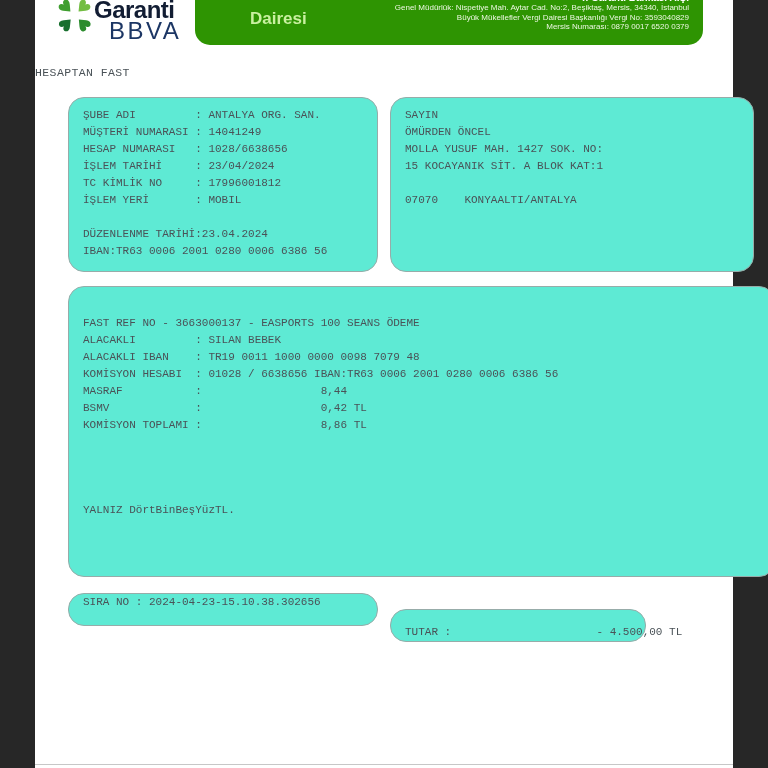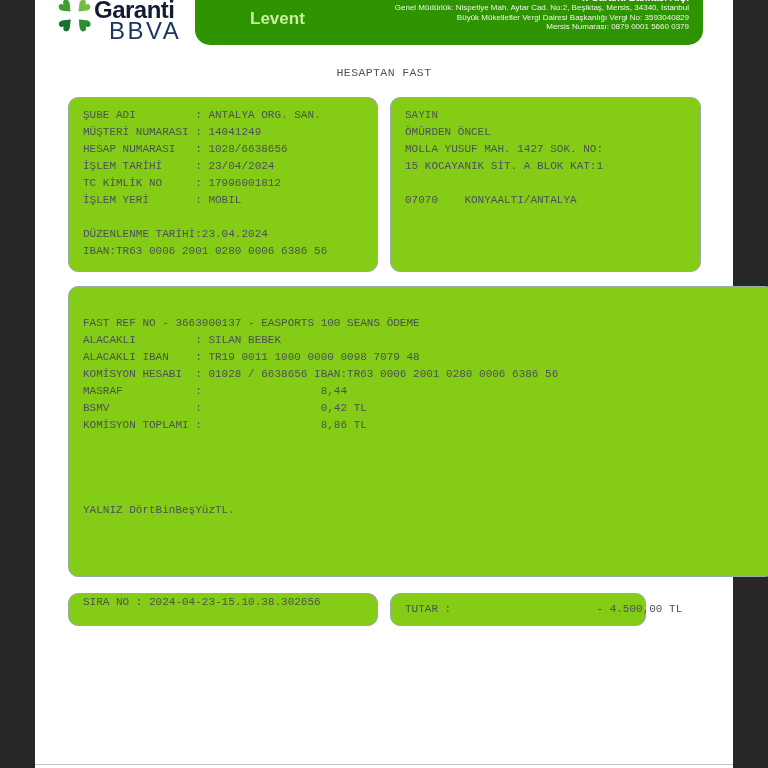--- a/index.html
+++ b/index.html
@@ -56,41 +56,40 @@
     color: #edf7e3; font-size: 8px; line-height: 9.5px;
   }
   .bank-name {
     font-size: 10px; font-weight: 700; color: #ffffff;
     margin-top: -7px; line-height: 10px;
   }
 
   
   .receipt-title {
     position: absolute; left: 0; top: 66px; width: 698px;
-    text-align: center;
     font-family: "Liberation Mono", "DejaVu Sans Mono", monospace;
     font-size: 11.5px; color: #4a5257; letter-spacing: 0.4px;
   }
   .box {
-    position: absolute; background: #84cc16;
-    border: 1px solid #97aca9; border-radius: 10px;
+    position: absolute; background: #5eead4;
+    border: 1px solid #97aca9; border-radius: 16px;
   }
   .box pre {
     margin: 0;
     font-family: "Liberation Mono", "DejaVu Sans Mono", monospace;
     font-size: 11px; line-height: 17px; color: #4a5257;
     white-space: pre;
   }
   .box-account   { left: 33px;  top: 97px;  width: 310px; height: 175px; }
-  .box-recipient { left: 355px; top: 97px;  width: 311px; height: 175px; }
+  .box-recipient { left: 355px; top: 97px;  width: 364px; height: 175px; }
   .box-detail    { left: 33px;  top: 286px; width: 707px; height: 291px; }
   .box-sira      { left: 33px;  top: 593px; width: 310px; height: 33px;
                    display: flex; }
-  .box-tutar     { left: 355px; top: 593px; width: 256px; height: 33px;
-                   display: flex; align-items: center; }
+  .box-tutar     { left: 355px; top: 609px; width: 256px; height: 33px;
+                   display: flex; align-items: flex-end; }
   .box-account pre, .box-recipient pre { padding: 9px 12px 0 14px; }
   .box-detail pre { padding: 28px 12px 0 14px; }
   .box-sira pre, .box-tutar pre { padding: 0 0 0 14px; }
 </style>
 </head>
 <body>
 
 <div class="page">
 
   <div class="logo">
@@ -100,26 +99,26 @@
       <span class="leaf-se">♥</span>
       <span class="leaf-sw">♥</span>
     </div>
     <div class="logo-text">
       <div class="brand-garanti">Garanti</div>
       <div class="brand-bbva">BBVA</div>
     </div>
   </div>
 
   <div class="banner">
-    <div class="dekont-title">Levent</div>
+    <div class="dekont-title">Dairesi</div>
     <div class="bank-info">
       <div class="bank-name">T. Garanti Bankası A.Ş.</div>
       <div>Genel Müdürlük: Nispetiye Mah. Aytar Cad. No:2, Beşiktaş, Mersis, 34340, İstanbul</div>
       <div>Büyük Mükellefler Vergi Dairesi Başkanlığı Vergi No: 3593040829</div>
-      <div>Mersis Numarası: 0879 0001 5660 0379</div>
+      <div>Mersis Numarası: 0879 0017 6520 0379</div>
     </div>
   </div>
 
   <div class="receipt-title">HESAPTAN FAST</div>
 
   <div class="box box-account">
     <pre>ŞUBE ADI         : ANTALYA ORG. SAN.
 MÜŞTERİ NUMARASI : 14041249
 HESAP NUMARASI   : 1028/6638656
 İŞLEM TARİHİ     : 23/04/2024

